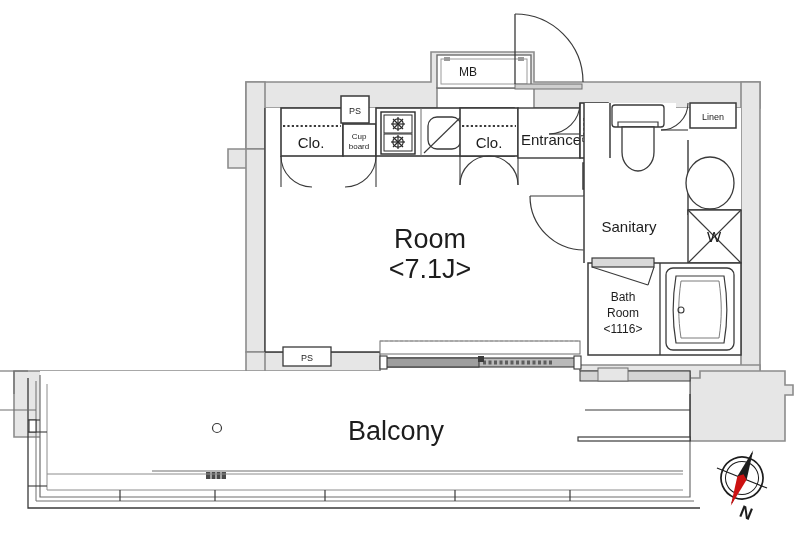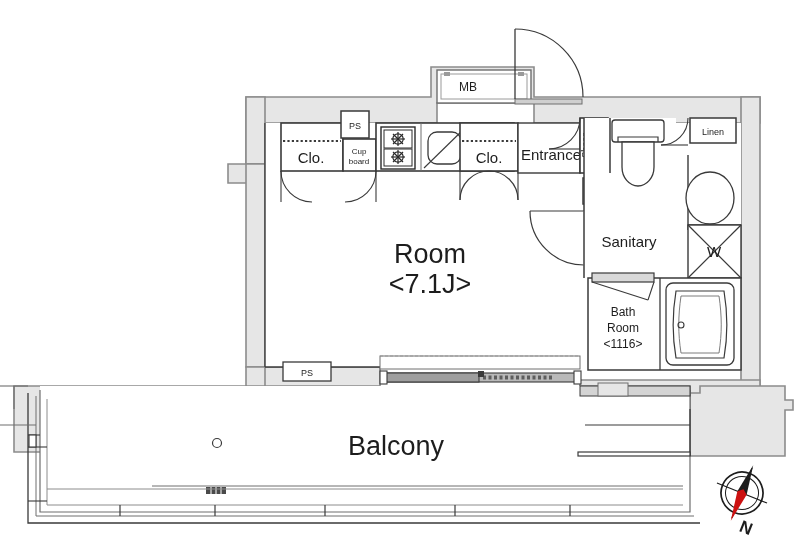--- a/index.html
+++ b/index.html
@@ -3,21 +3,21 @@
 <meta charset="utf-8">
 <title>Floor Plan</title>
 <style>
   html,body{margin:0;padding:0;background:#ffffff;}
   body{
     width:795px;height:545px;
     font-family:"Liberation Sans","DejaVu Sans",sans-serif;
     overflow:hidden;
     position:relative;
   }
-  #plan-root{position:absolute;left:0;top:0;width:795px;height:390px;margin-top:15px;}
+  #plan-root{position:absolute;left:0;top:0;width:795px;height:390px;}
   svg{display:block;}
   .lbl{font-family:"Liberation Sans","DejaVu Sans",sans-serif;fill:#1d1d1d;}
   .room-lbl{font-size:27px;text-anchor:middle;}
   .bal-lbl{font-size:27px;text-anchor:middle;}
   .mid-lbl{font-size:15px;text-anchor:middle;}
   .sm-lbl{font-size:12px;text-anchor:middle;}
   .xs-lbl{font-size:9px;text-anchor:middle;}
   .tiny-lbl{font-size:8px;text-anchor:middle;}
   .compass-n{font-size:17px;font-weight:bold;text-anchor:middle;fill:#1d1d1d;}
 </style>

